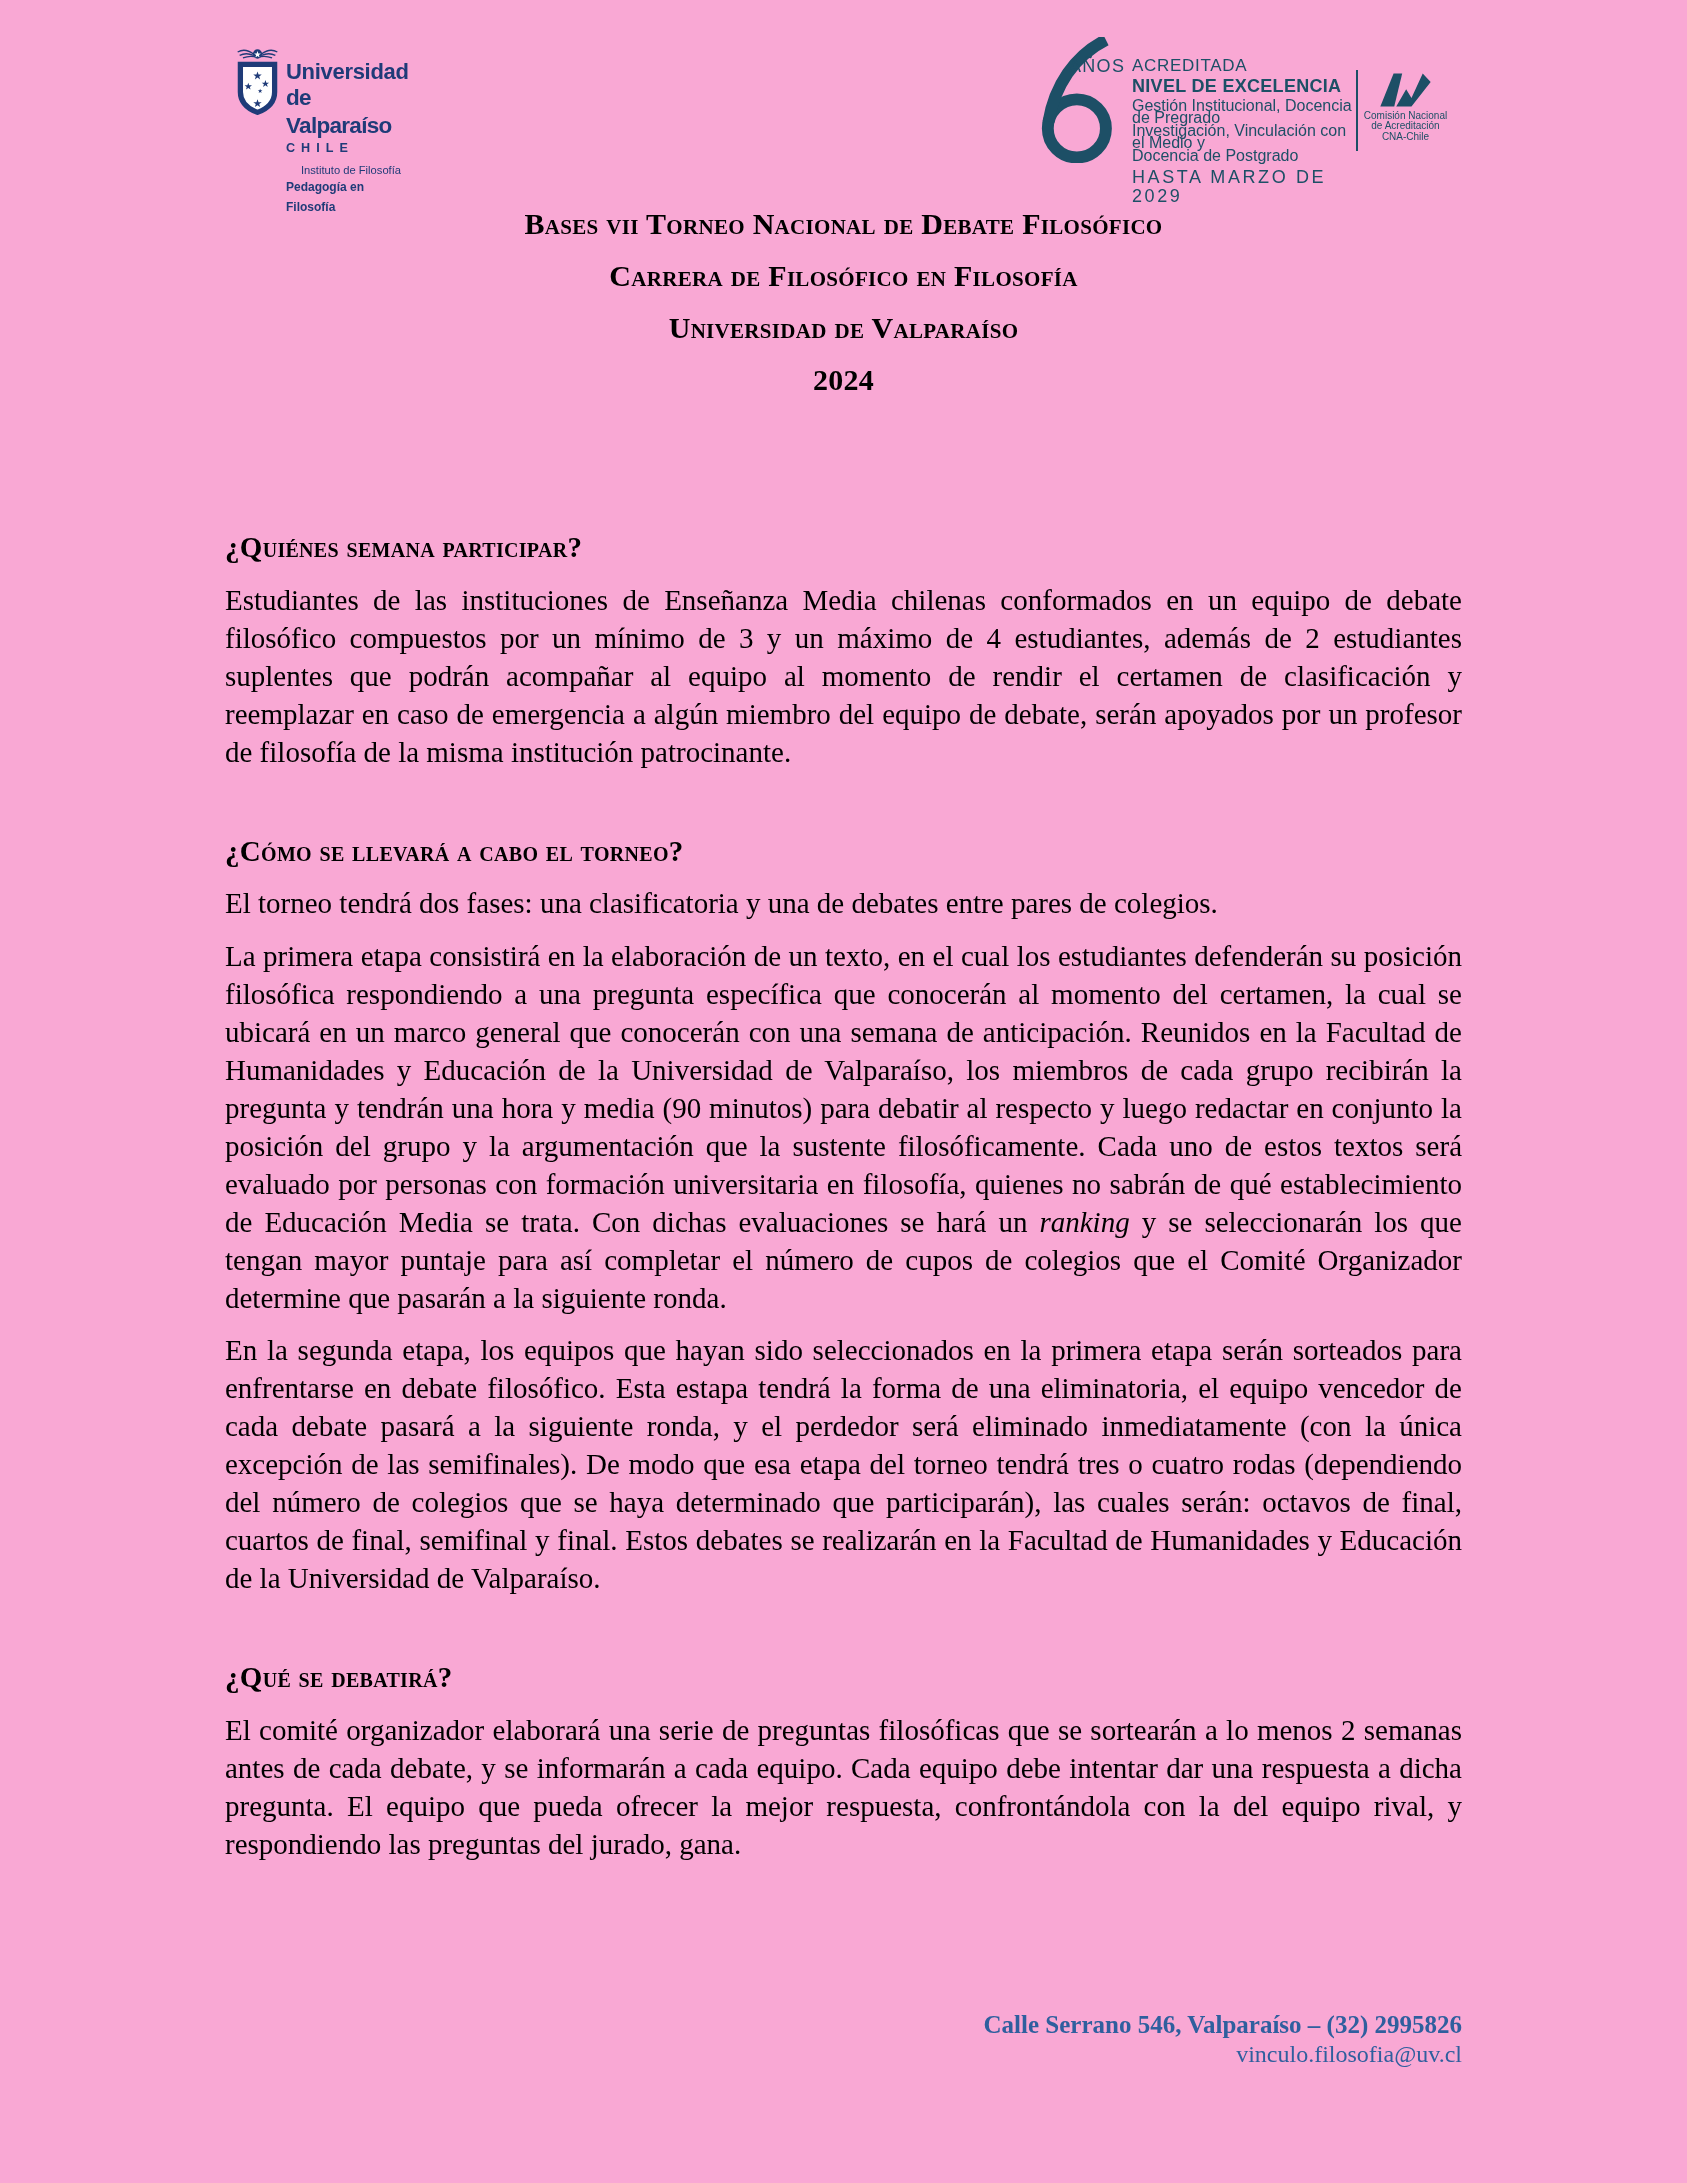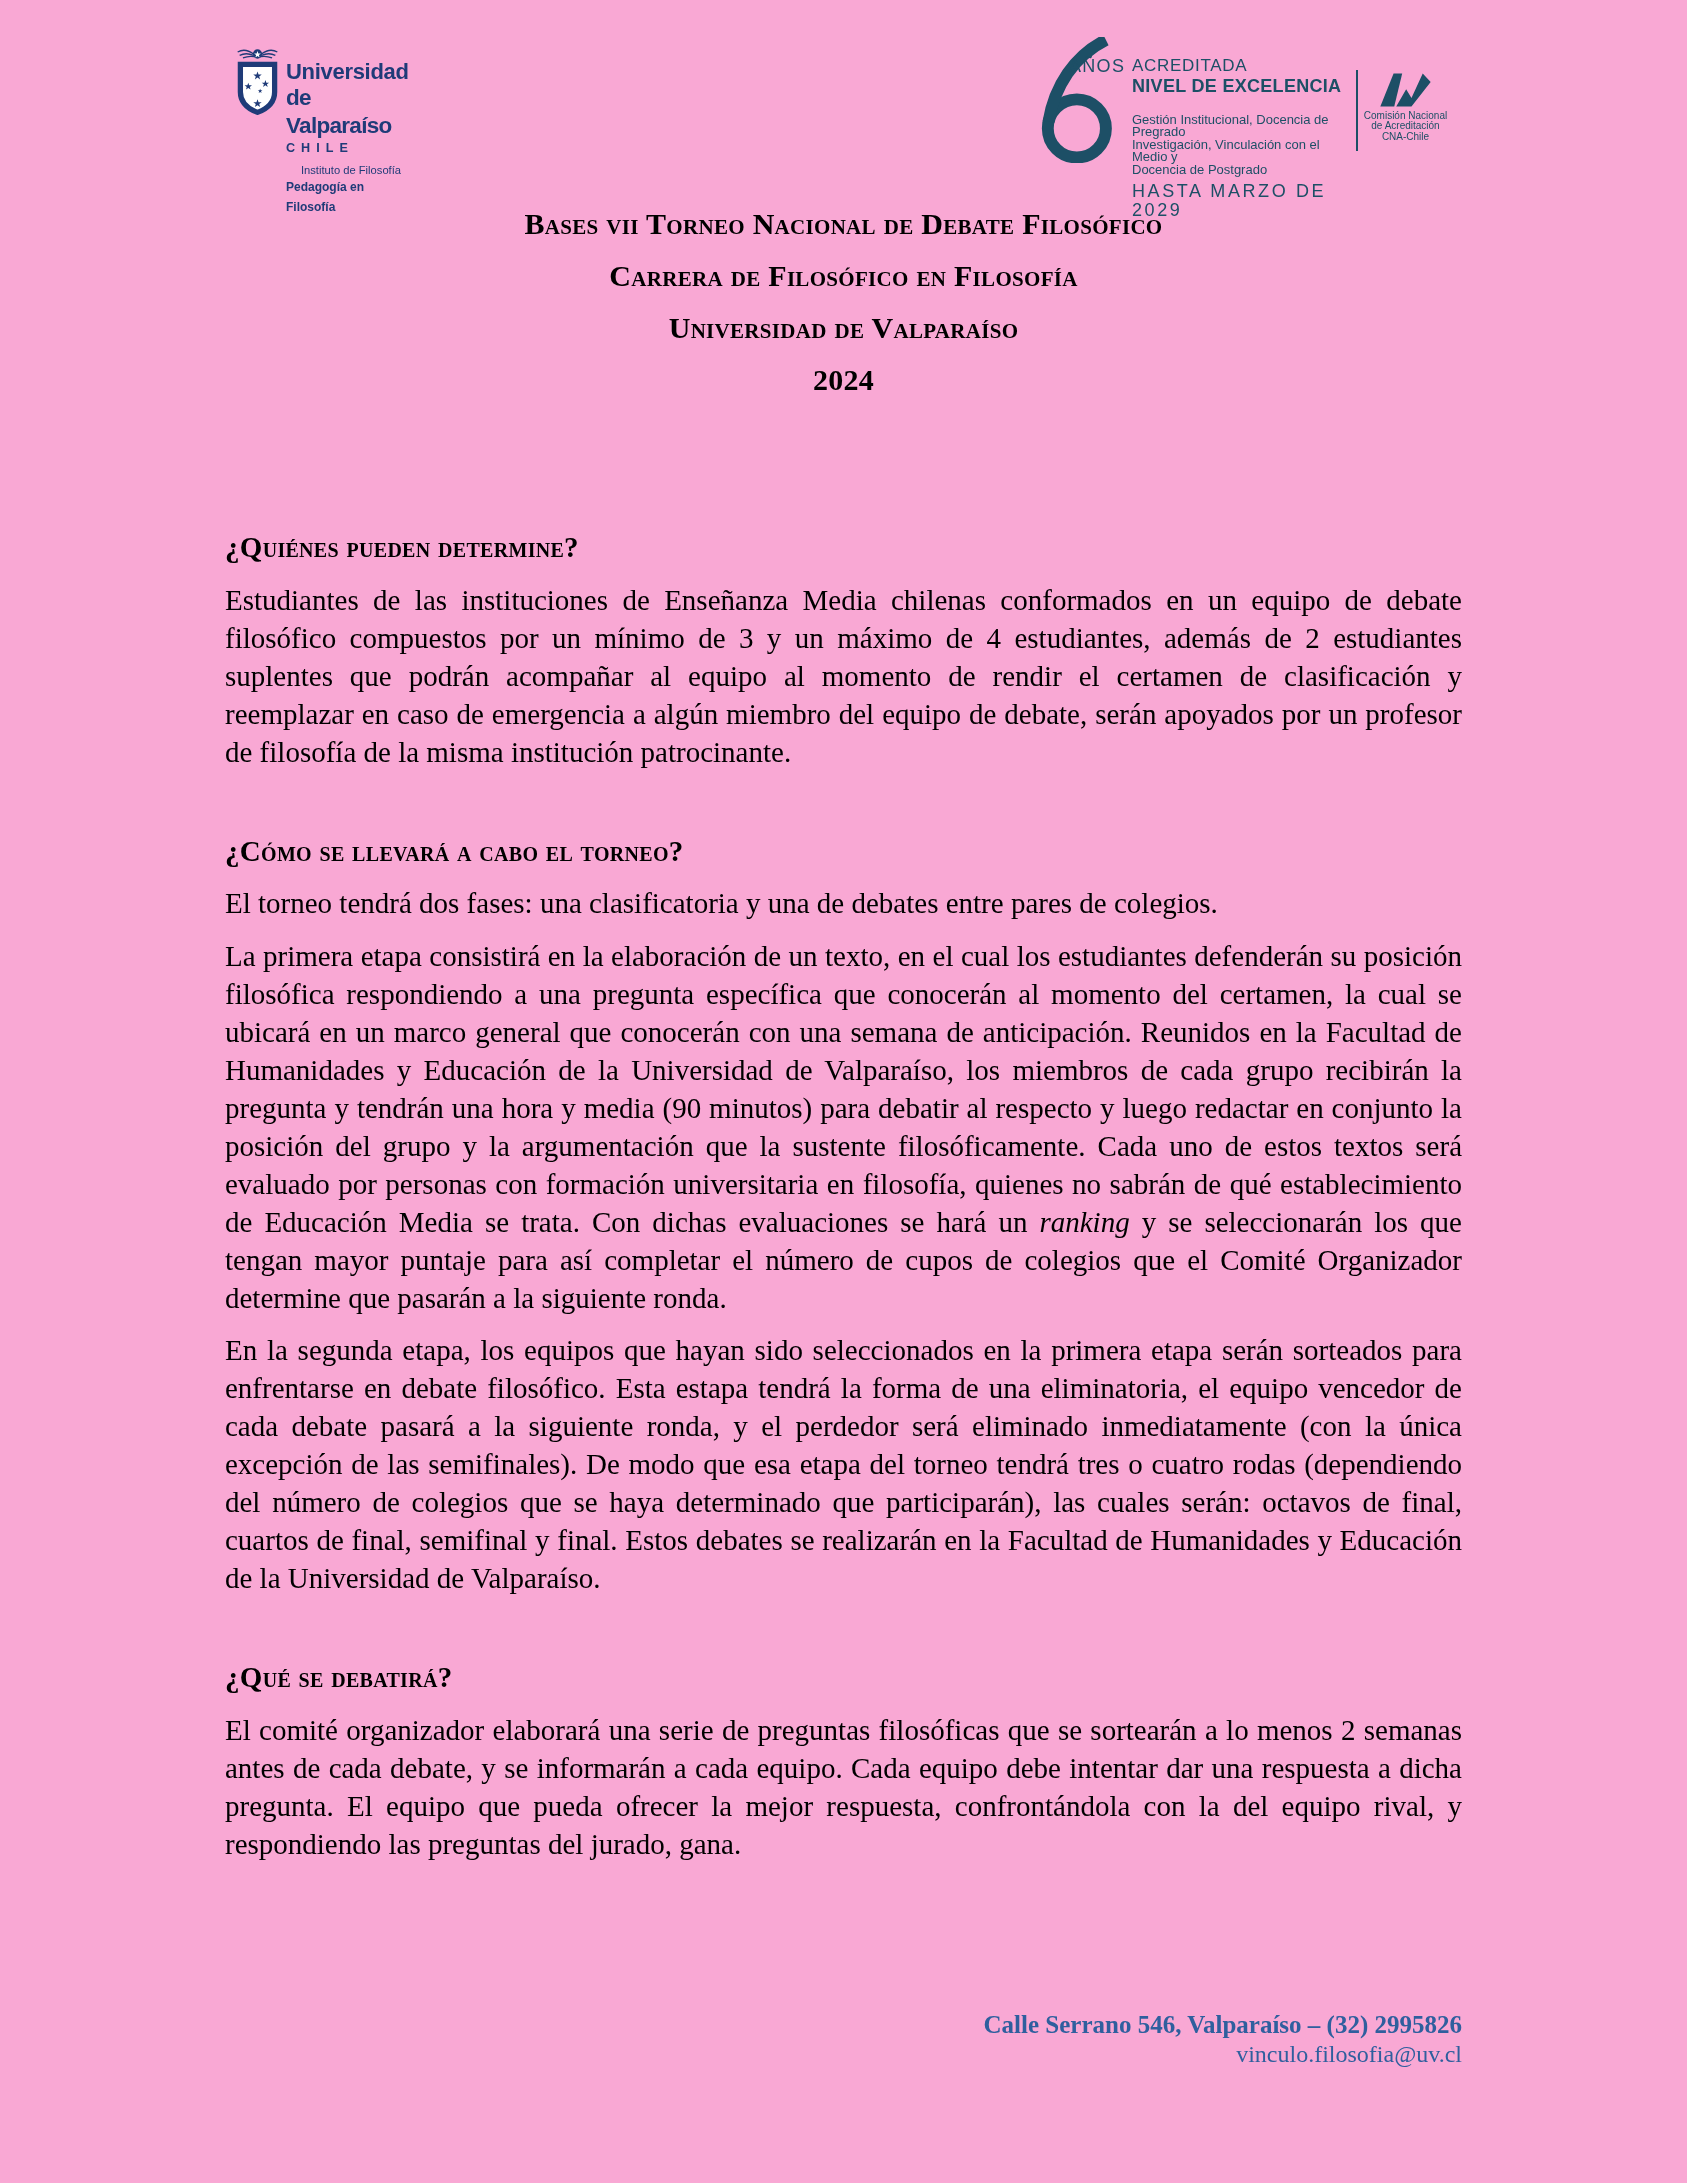--- a/index.html
+++ b/index.html
@@ -26,21 +26,21 @@
   .uv-sub2 { font-family:"Liberation Sans", sans-serif; font-weight:bold; font-size:12px; line-height:20px; text-align:left; }
 
   
   .accred { position:absolute; left:1027px; top:32px; width:437px; height:139px;
             color:#1d4f66; font-family:"Liberation Sans", sans-serif; }
   .accred-six { position:absolute; left:1.3px; top:5.3px; }
   .accred-anos { position:absolute; left:42px; top:24px; font-size:18px; letter-spacing:1.3px; }
   .accred-main { position:absolute; left:105px; top:25px; width:225px; }
   .acc-status { font-size:17px; line-height:18.5px; letter-spacing:0.7px; }
   .acc-level  { font-size:18px; line-height:21px; font-weight:bold; letter-spacing:0.3px; }
-  .acc-areas  { font-size:13px; line-height:12.6px; margin-top:17px; }
+  .acc-areas  { font-size:16px; line-height:12.6px; margin-top:3px; }
   .acc-until  { font-size:18px; line-height:18.5px; letter-spacing:2.6px; margin-top:6px; }
   .accred-divider { position:absolute; left:329px; top:38px; width:2px; height:81px; background:#1d4f66; }
   .accred-cna { position:absolute; left:331px; top:40px; width:95px; text-align:center; }
   .cna-mark { display:block; margin:0 auto 2.6px auto; }
   .cna-line { font-size:10px; line-height:10.6px; }
 
   
   .title-block { margin:198px 225px 122px 225px; text-align:center; }
   .title-line { font-weight:bold; font-variant:small-caps; font-size:30px; line-height:52px; letter-spacing:0.3px; }
 
@@ -126,21 +126,21 @@
 
   <div class="title-block">
     <div class="title-line">Bases vii Torneo Nacional de Debate Filosófico</div>
     <div class="title-line">Carrera de Filosófico en Filosofía</div>
     <div class="title-line">Universidad de Valparaíso</div>
     <div class="title-line">2024</div>
   </div>
 
   <div class="content">
 
-    <div class="sec-h">¿Quiénes pueden determine?</div>
+    <div class="sec-h">¿Quiénes semana participar?</div>
     <p>Estudiantes de las instituciones de Enseñanza Media chilenas conformados en un equipo de debate filosófico compuestos por un mínimo de 3 y un máximo de 4 estudiantes, además de 2 estudiantes suplentes que podrán acompañar al equipo al momento de rendir el certamen de clasificación y reemplazar en caso de emergencia a algún miembro del equipo de debate, serán apoyados por un profesor de filosofía de la misma institución patrocinante.</p>
 
     <div class="sec-h">¿Cómo se llevará a cabo el torneo?</div>
     <p>El torneo tendrá dos fases: una clasificatoria y una de debates entre pares de colegios.</p>
     <p><span>La primera etapa consistirá en la elaboración de un texto, en el cual los estudiantes defenderán su posición filosófica respondiendo a una pregunta específica que conocerán al momento del certamen, la cual se ubicará en un marco general que conocerán con una semana de anticipación. Reunidos en la Facultad de Humanidades y Educación de la Universidad de Valparaíso, los miembros de cada grupo recibirán la pregunta y tendrán una hora y media (90 minutos) para debatir al respecto y luego redactar en conjunto la posición del grupo y la argumentación que la sustente filosóficamente. Cada uno de estos textos será evaluado por personas con formación universitaria en filosofía, quienes no sabrán de qué establecimiento de Educación Media se trata. Con dichas evaluaciones se hará un </span><span class="it">ranking</span><span> y se seleccionarán los que tengan mayor puntaje para así completar el número de cupos de colegios que el Comité Organizador determine que pasarán a la siguiente ronda.</span></p>
     <p>En la segunda etapa, los equipos que hayan sido seleccionados en la primera etapa serán sorteados para enfrentarse en debate filosófico. Esta estapa tendrá la forma de una eliminatoria, el equipo vencedor de cada debate pasará a la siguiente ronda, y el perdedor será eliminado inmediatamente (con la única excepción de las semifinales). De modo que esa etapa del torneo tendrá tres o cuatro rodas (dependiendo del número de colegios que se haya determinado que participarán), las cuales serán: octavos de final, cuartos de final, semifinal y final. Estos debates se realizarán en la Facultad de Humanidades y Educación de la Universidad de Valparaíso.</p>
 
     <div class="sec-h">¿Qué se debatirá?</div>
     <p>El comité organizador elaborará una serie de preguntas filosóficas que se sortearán a lo menos 2 semanas antes de cada debate, y se informarán a cada equipo. Cada equipo debe intentar dar una respuesta a dicha pregunta. El equipo que pueda ofrecer la mejor respuesta, confrontándola con la del equipo rival, y respondiendo las preguntas del jurado, gana.</p>
 

